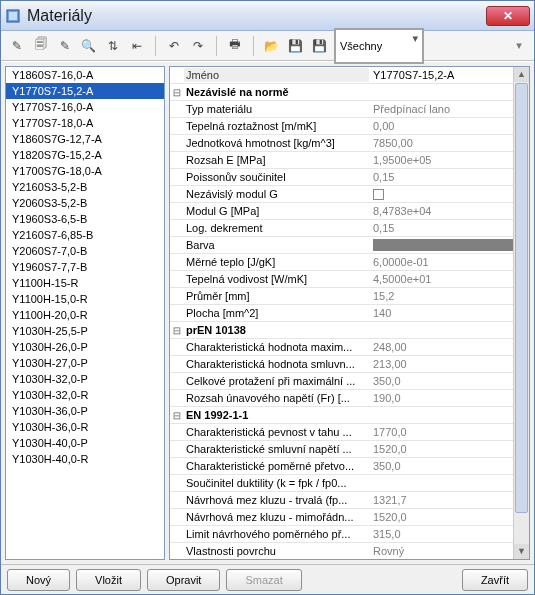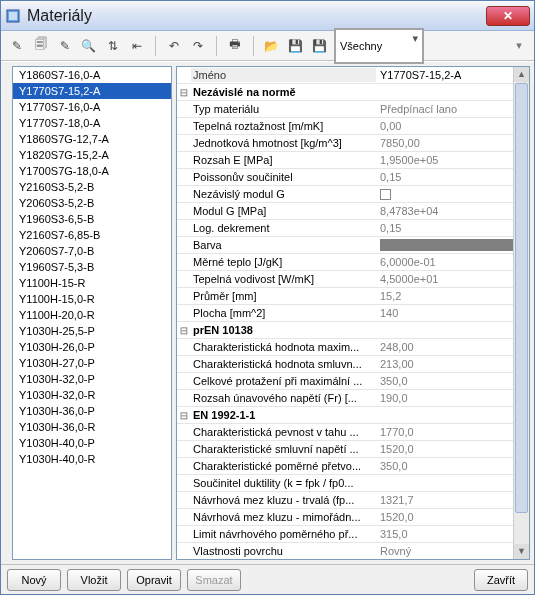--- a/index.html
+++ b/index.html
@@ -74,21 +74,21 @@
   .content {
     flex:1;
     display:flex;
     border-top:1px solid #fff;
     overflow:hidden;
   }
   .left {
     width:160px;
     background:#fff;
     border:1px solid #7f9db9;
-    margin:4px 2px 4px 11px;
+    margin:4px 2px 4px 4px;
     overflow-y:auto;
   }
   .left .item {
     padding:2px 6px;
     font-size:11px;
     white-space:nowrap;
     border-bottom:0px;
   }
   .left .item.selected {
     background:#1e5fbf;
@@ -197,21 +197,21 @@
     padding:0 6px;
     gap:6px;
   }
   .btn {
     min-width:54px;
     height:22px;
     border:1px solid #8f8f8f;
     background:linear-gradient(to bottom,#fefefe,#e3e3e3);
     border-radius:3px;
     font-size:11px;
-    padding:0 4px;
+    padding:0 18px;
     display:flex; align-items:center; justify-content:center;
     color:#000;
   }
   .btn.disabled { color:#9a9a9a; }
   .spacer { flex:1; }
 </style>
 </head>
 <body>
 
 <div class="window">
@@ -257,21 +257,21 @@
         <div class="item">Y1770S7-16,0-A</div>
         <div class="item">Y1770S7-18,0-A</div>
         <div class="item">Y1860S7G-12,7-A</div>
         <div class="item">Y1820S7G-15,2-A</div>
         <div class="item">Y1700S7G-18,0-A</div>
         <div class="item">Y2160S3-5,2-B</div>
         <div class="item">Y2060S3-5,2-B</div>
         <div class="item">Y1960S3-6,5-B</div>
         <div class="item">Y2160S7-6,85-B</div>
         <div class="item">Y2060S7-7,0-B</div>
-        <div class="item">Y1960S7-5,3-B</div>
+        <div class="item">Y1960S7-7,7-B</div>
         <div class="item">Y1100H-15-R</div>
         <div class="item">Y1100H-15,0-R</div>
         <div class="item">Y1100H-20,0-R</div>
         <div class="item">Y1030H-25,5-P</div>
         <div class="item">Y1030H-26,0-P</div>
         <div class="item">Y1030H-27,0-P</div>
         <div class="item">Y1030H-32,0-P</div>
         <div class="item">Y1030H-32,0-R</div>
         <div class="item">Y1030H-36,0-P</div>
         <div class="item">Y1030H-36,0-R</div>

